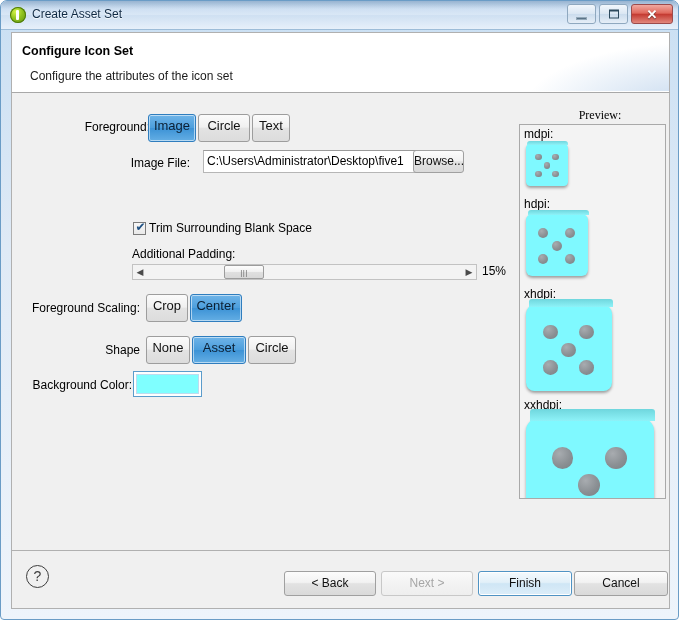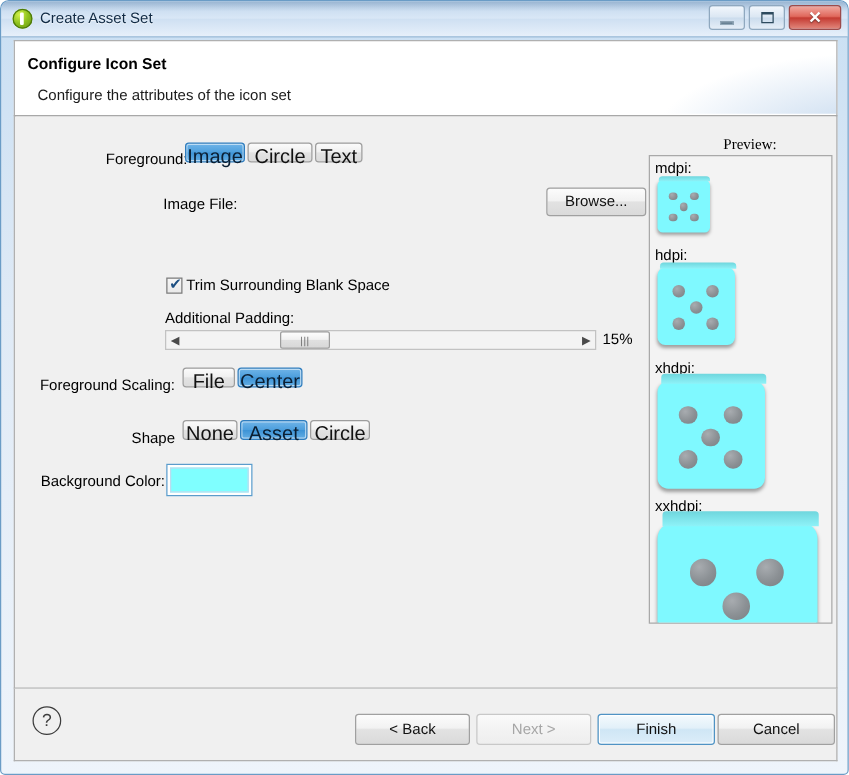--- a/index.html
+++ b/index.html
@@ -170,26 +170,26 @@
   .lbl {
     position: absolute;
     font-size: 12px;
     color: #000000;
     white-space: nowrap;
   }
   .lbl.right { text-align: right; }
 
   .tbtn {
     position: absolute;
-    height: 16px;
+    height: 28px;
     box-sizing: border-box;
     border: 1px solid #9d9d9d;
     border-radius: 3px;
     background: linear-gradient(to bottom, #fbfbfb 0%, #f0f0f0 46%, #e3e3e3 52%, #dcdcdc 100%);
-    font-size: 16px;
+    font-size: 13px;
     color: #111111;
     line-height: 22px;
     text-align: center;
     cursor: default;
     white-space: nowrap;
   }
   .tbtn.sel {
     border: 1px solid #2f7dbe;
     background: linear-gradient(to bottom, #6fb4e8 0%, #4d9fdd 48%, #3d93d6 52%, #64aee4 100%);
     color: #0b1f33;
@@ -420,40 +420,41 @@
   </div>
 
   <div id="main">
 
     <div class="lbl right" style="left:40px; top:27px; width:98px;">Foreground:</div>
     <div class="tbtn sel" style="left:136px; top:21px; width:48px;">Image</div>
     <div class="tbtn" style="left:186px; top:21px; width:52px;">Circle</div>
     <div class="tbtn" style="left:240px; top:21px; width:38px;">Text</div>
 
     <div class="lbl right" style="left:60px; top:63px; width:118px;">Image File:</div>
-    <div class="pbtn" style="left:425px; top:57px; width:80px; height:23px; line-height:21px;">Browse...</div>
+    <div id="file-input" style="left:191px; top:57px;" title="C:\Users\Administrator\Desktop\five1">C:\Users\Administrator\Desktop\five1</div>
+    <div class="pbtn" style="left:401px; top:57px; width:51px; height:23px; line-height:21px;">Browse...</div>
 
     <div id="chk-trim-box" style="left:121px; top:129px;">
       <span id="chk-trim-mark">✔</span>
     </div>
     <div class="lbl" style="left:137px; top:128px;">Trim Surrounding Blank Space</div>
 
     <div class="lbl" style="left:120px; top:154px;">Additional Padding:</div>
 
     <div id="slider" style="left:120px; top:171px;">
       <span class="slider-arrow" id="slider-arrow-left">◀</span>
       <span class="slider-arrow" id="slider-arrow-right">▶</span>
       <div id="slider-thumb" style="left: 91px;">
         <span id="slider-grip">|||</span>
       </div>
     </div>
     <div class="lbl" id="slider-value" style="left:470px; top:171px;">15%</div>
 
     <div class="lbl right" style="left:0px; top:208px; width:128px;">Foreground Scaling:</div>
-    <div class="tbtn" style="left:134px; top:201px; width:42px;">File</div>
+    <div class="tbtn" style="left:134px; top:201px; width:42px;">Crop</div>
     <div class="tbtn sel" style="left:178px; top:201px; width:52px;">Center</div>
 
     <div class="lbl right" style="left:30px; top:250px; width:98px;">Shape</div>
     <div class="tbtn" style="left:134px; top:243px; width:44px;">None</div>
     <div class="tbtn sel" style="left:180px; top:243px; width:54px;">Asset</div>
     <div class="tbtn" style="left:236px; top:243px; width:48px;">Circle</div>
 
     <div class="lbl right" style="left:8px; top:285px; width:112px;">Background Color:</div>
     <div id="bg-swatch" style="left:121px; top:278px;">
       <div id="bg-swatch-inner" style="background: rgb(127, 255, 255);"></div>

